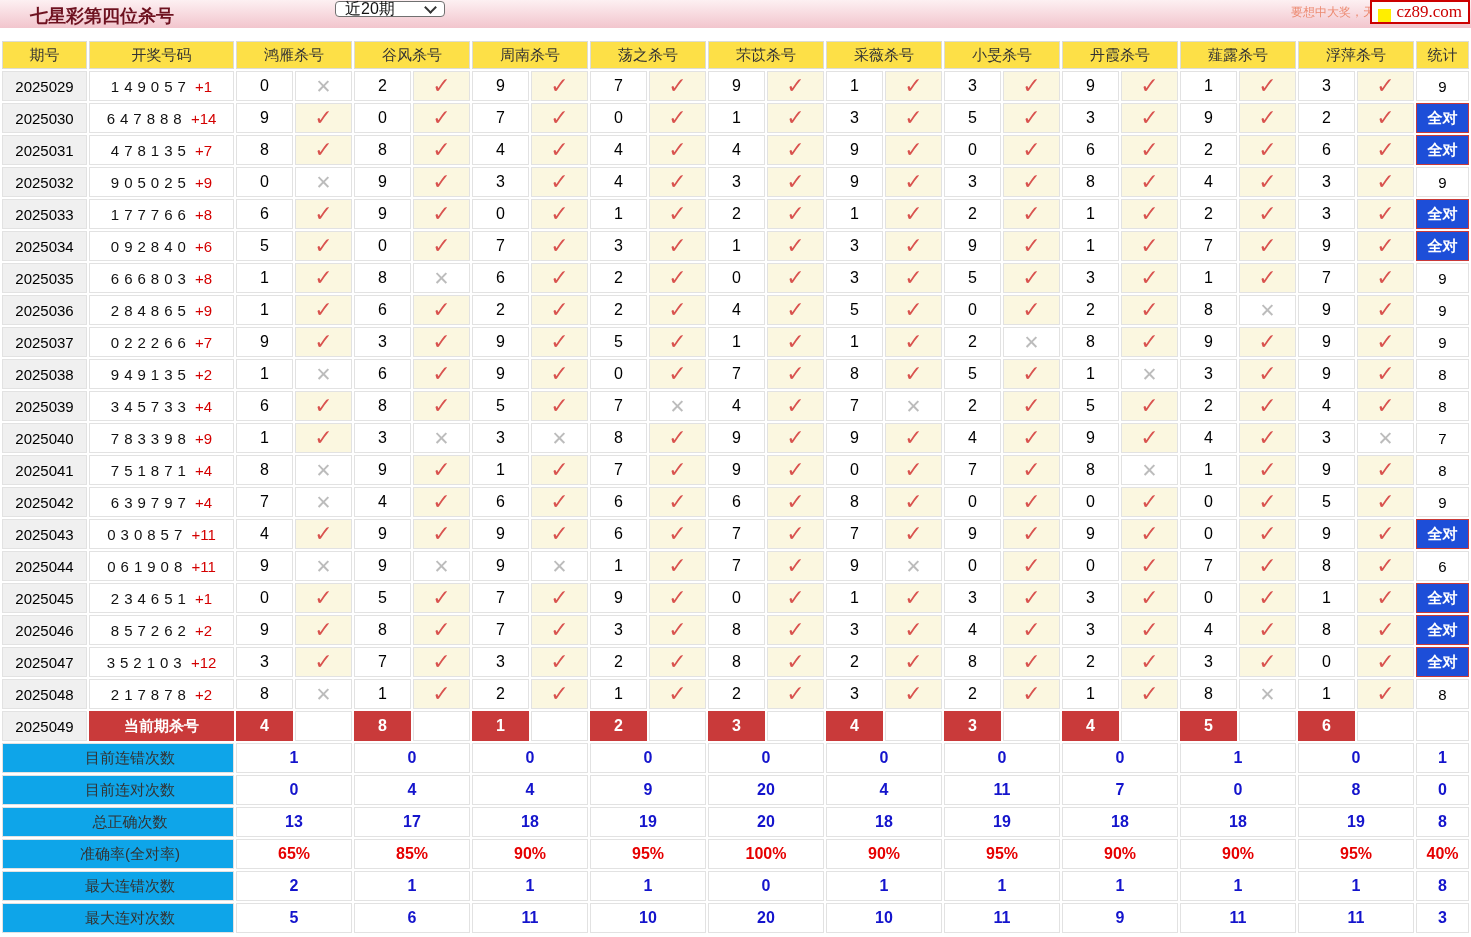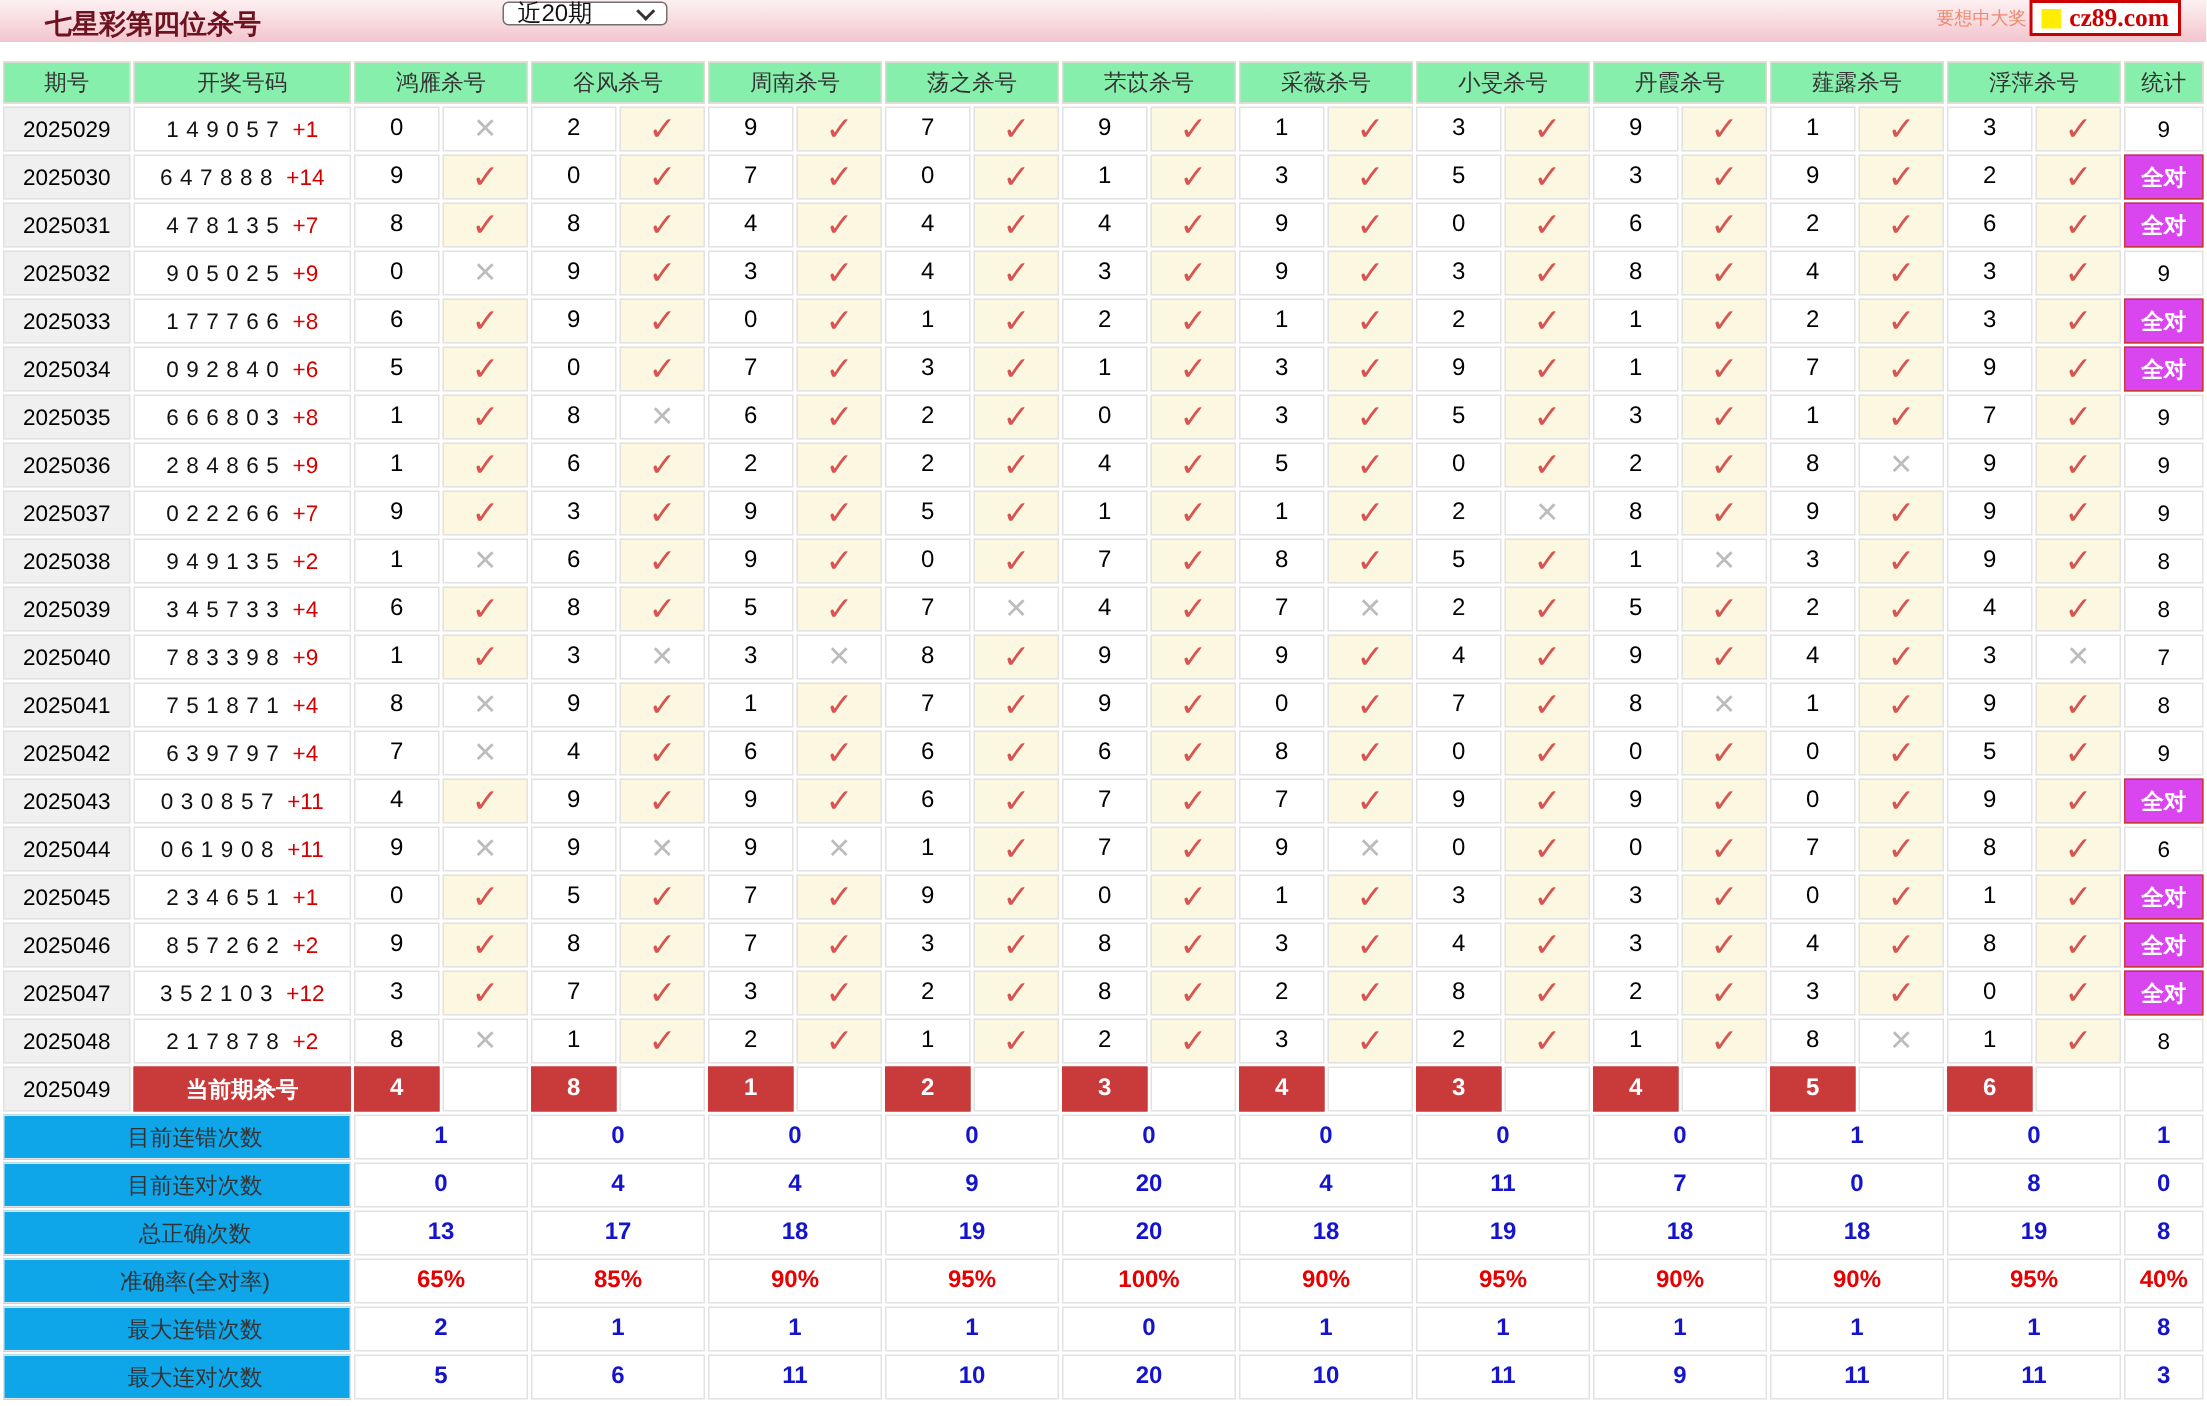--- a/index.html
+++ b/index.html
@@ -8,38 +8,38 @@
   
   .titlebar{position:relative;height:28px;background:linear-gradient(#fdf0f2,#f2c5cd);}
   .page-title{position:absolute;left:30px;top:4px;font-size:18px;font-weight:bold;color:#6e1220;}
   .rangesel{position:absolute;left:335px;top:1px;width:110px;height:16px;background:#fff;
             border:1px solid #707070;border-radius:4px;display:flex;align-items:center;
             justify-content:space-between;padding:0 9px;font-size:16px;color:#111;
             box-sizing:border-box;cursor:pointer;}
   .chev{width:7px;height:7px;border-right:2px solid #333;border-bottom:2px solid #333;
         transform:rotate(45deg);margin-top:-3px;}
   .promo{position:absolute;right:84px;top:4px;font-size:12px;color:#ec8a71;white-space:nowrap;}
-  .logo{position:absolute;right:17px;top:0;height:20px;background:#fff;border:2px solid #cc0000;
-        display:flex;align-items:center;padding:0 6px;gap:5px;cursor:pointer;font-weight:bold;}
+  .logo{position:absolute;right:1px;top:0;height:20px;background:#fff;border:2px solid #cc0000;
+        display:flex;align-items:flex-end;padding:0 6px;gap:5px;cursor:pointer;}
   .logo .sq{width:13px;height:13px;background:#ffee00;}
   .logo .txt{font-family:"Liberation Serif","DejaVu Serif",serif;font-size:17px;color:#cc0000;}
   
   table{border-collapse:separate;border-spacing:2px;margin-top:11px;width:1471px;table-layout:fixed;}
   th,td{box-sizing:border-box;overflow:hidden;white-space:nowrap;text-align:center;}
-  th{background:#86efac;border:1px solid #dcdcd4;font-size:15px;font-weight:normal;color:#333;height:28px;}
+  th{background:#fde047;border:1px solid #dcdcd4;font-size:15px;font-weight:normal;color:#333;height:28px;}
   td{height:30px;font-size:15px;border:1px solid #e2e2e2;background:#fff;color:#000;}
   td.period{background:#f0f0f0;}
   td.nums .digits{letter-spacing:5px;color:#111;}
   td.nums .bonus{color:#d40000;letter-spacing:0;}
   td.knum{font-size:16px;}
   td.kicon.ok{background:#fbf7e0;}
   td.kicon.no{background:#fff;}
   .chk{color:#d9534f;font-size:22px;font-weight:bold;line-height:1;}
   .crx{color:#bcbcbc;font-size:19px;line-height:1;}
-  td.allright{background:#d946ef;color:#fff;font-weight:bold;border-color:#c93a3a;}
+  td.allright{background:#1d4ed8;color:#fff;font-weight:bold;border-color:#c93a3a;}
   td.badge{background:#c93a3a;color:#fff;font-weight:bold;font-size:15px;border-color:#c93a3a;}
   td.kcurr{background:#c93a3a;color:#fff;font-weight:bold;font-size:16px;border-color:#c93a3a;}
   td.sumlabel{background:#0ea5e9;color:#333;padding-left:25px;}
   td.sumval,td.sumstat{font-weight:bold;font-size:16px;}
   tr.blue td.sumval,tr.blue td.sumstat{color:#1414cc;}
   tr.red td.sumval,tr.red td.sumstat{color:#e60000;margin-top:28px;}
 </style>
 </head>
 <body>
 

